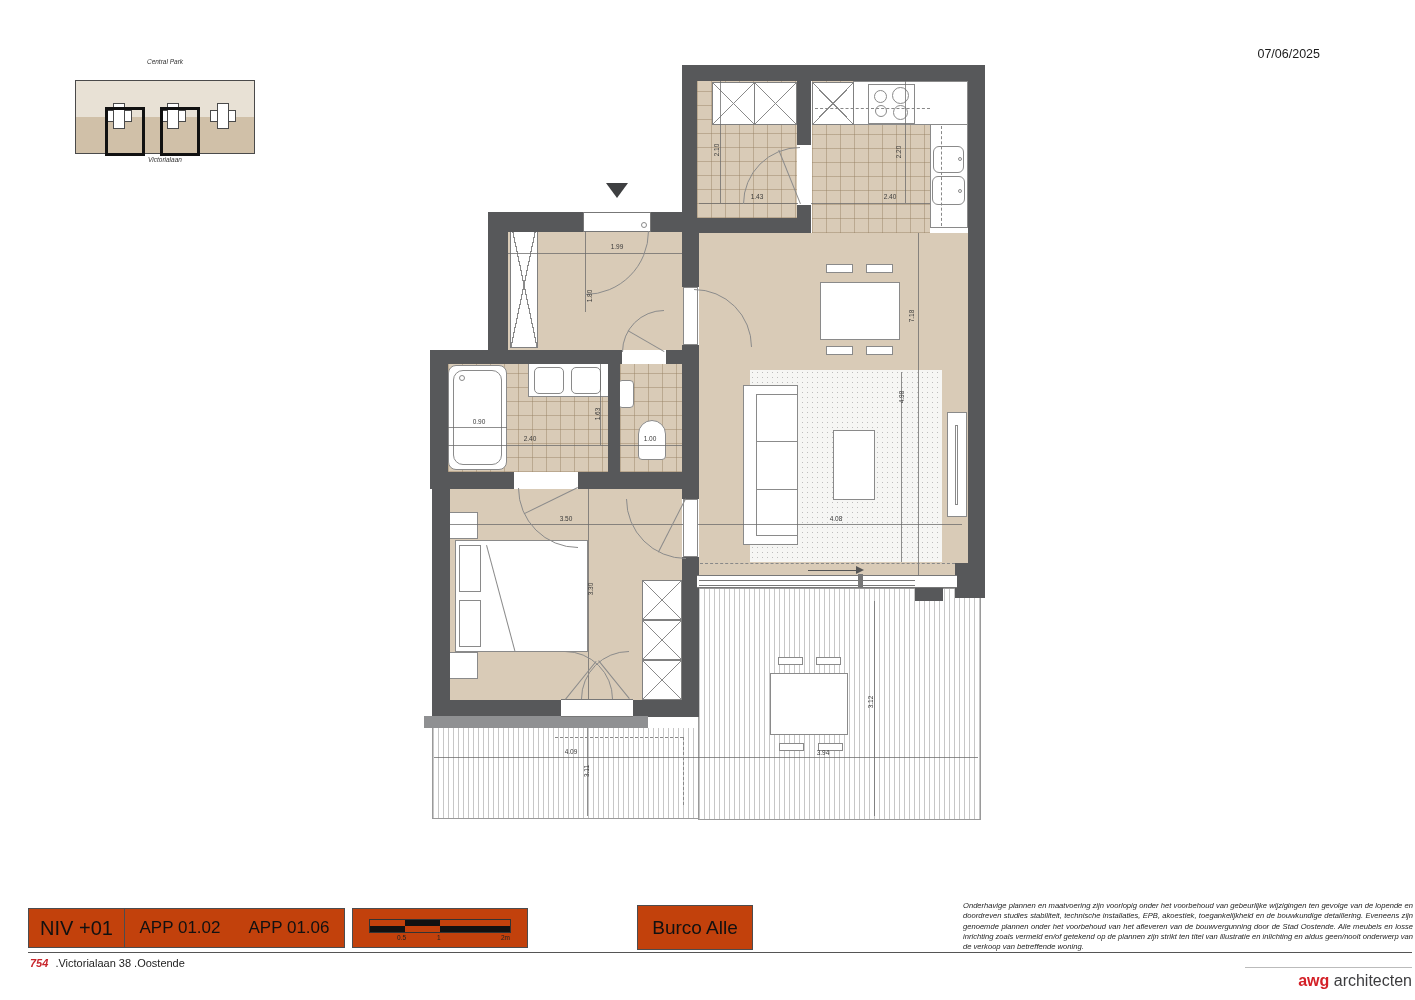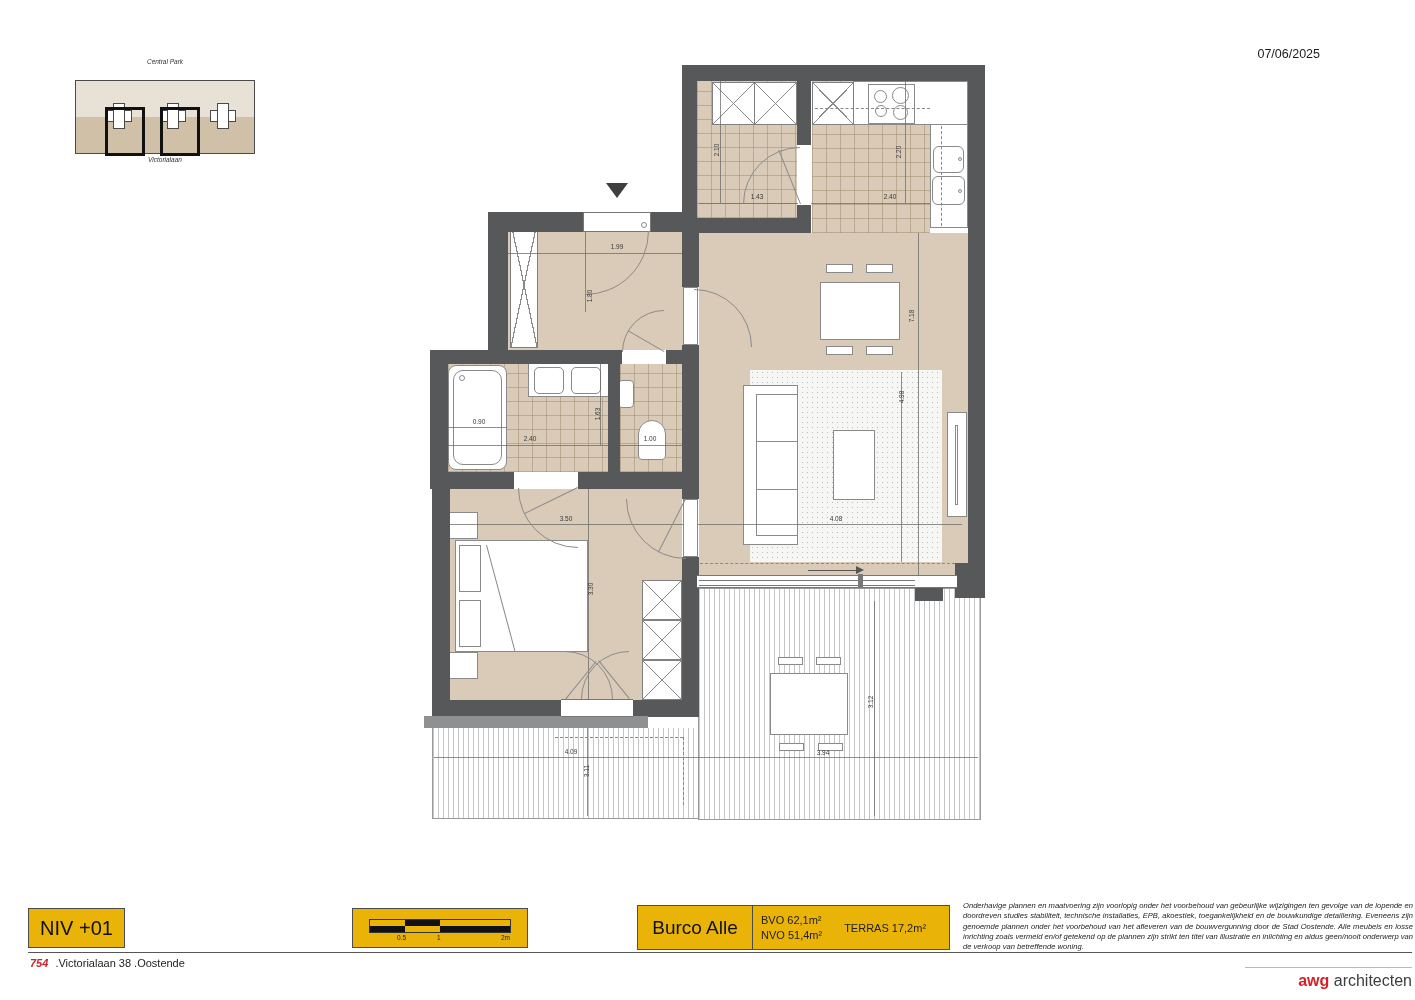--- a/index.html
+++ b/index.html
@@ -27,21 +27,21 @@
   .dash-h{position:absolute;height:0;border-top:1px dashed #888;}
   .dash-v{position:absolute;width:0;border-left:1px dashed #888;}
   .arc{position:absolute;border:1px solid #8b8b8b;border-radius:50%;box-sizing:border-box;}
   .leaf{position:absolute;height:0;border-top:1px solid #8b8b8b;transform-origin:0 0;}
   .doorgap{position:absolute;background:#fff;box-sizing:border-box;}
   .dim{position:absolute;font-size:6.5px;color:#3a3a3a;transform:translate(-50%,-50%);white-space:nowrap;}
   .dim.v{transform:translate(-50%,-50%) rotate(-90deg);}
   .circle{position:absolute;border:1px solid #8a8a8a;border-radius:50%;box-sizing:border-box;background:#fff;}
   
   .tbox{position:absolute;border:1px solid #4c4c4e;box-sizing:border-box;display:flex;
-        align-items:center;justify-content:center;background:#eab308;}
+        align-items:center;justify-content:center;background:#c2410c;}
   .small-it{font-style:italic;font-size:6.5px;color:#333;}
   .plus-h{position:absolute;background:#fff;border:1px solid #4a4a4a;box-sizing:border-box;}
 </style>
 </head>
 <body>
 
 <div class="sheet">
 
   <div class="abs" style="left:1195px;top:47px;width:125px;text-align:right;font-size:12.5px;color:#1c1c1c;">07/06/2025</div>
 
@@ -229,38 +229,35 @@
   <span class="dim v" style="left:590px;top:589px;">3.30</span>
   <span class="dim v" style="left:911px;top:316px;">7.18</span>
   <span class="dim v" style="left:901px;top:397px;">4.98</span>
   <span class="dim" style="left:836px;top:518px;">4.08</span>
   <span class="dim" style="left:571px;top:751px;">4.09</span>
   <span class="dim v" style="left:586px;top:771px;">3.11</span>
   <span class="dim" style="left:823px;top:752px;">3.94</span>
   <span class="dim v" style="left:870px;top:702px;">3.12</span>
 
   <div class="tbox" style="left:28px;top:908px;width:97px;height:40px;font-size:20px;color:#111;">NIV +01</div>
+  <div class="tbox" style="left:124px;top:908px;width:221px;height:40px;font-size:17px;color:#111;gap:28px;">
+    <span>APP 01.02</span>
+    <span>APP 01.06</span>
+  </div>
   <div class="tbox" style="left:352px;top:908px;width:176px;height:40px;">
     <div class="abs" style="left:16px;top:10px;width:140px;height:12px;border:1px solid #333;">
       <div class="abs" style="left:35px;top:0;width:35px;height:6px;background:#111;"></div>
       <div class="abs" style="left:0;top:6px;width:35px;height:6px;background:#111;"></div>
       <div class="abs" style="left:70px;top:6px;width:70px;height:6px;background:#111;"></div>
     </div>
     <span class="abs" style="left:44px;top:25px;font-size:6.5px;">0.5</span>
     <span class="abs" style="left:84px;top:25px;font-size:6.5px;">1</span>
     <span class="abs" style="left:148px;top:25px;font-size:6.5px;">2m</span>
   </div>
   <div class="tbox" style="left:637px;top:905px;width:116px;height:45px;font-size:19px;color:#111;">Burco Alle</div>
-  <div class="tbox" style="left:752px;top:905px;width:198px;height:45px;justify-content:flex-start;">
-    <div style="margin-left:8px;font-size:11px;line-height:1.3;">
-      <div>BVO 62,1m²</div>
-      <div>NVO 51,4m²</div>
-    </div>
-    <div style="margin-left:22px;font-size:11px;">TERRAS 17,2m²</div>
-  </div>
   <div class="abs" style="left:963px;top:901px;width:450px;font-size:7.6px;font-style:italic;line-height:1.35;color:#1d1d1d;text-align:justify;">Onderhavige plannen en maatvoering zijn voorlopig onder het voorbehoud van gebeurlijke wijzigingen ten gevolge van de lopende en doordreven studies stabiliteit, technische installaties, EPB, akoestiek, toegankelijkheid en de bouwkundige detaillering. Eveneens zijn genoemde plannen onder het voorbehoud van het afleveren van de bouwvergunning door de Stad Oostende. Alle meubels en losse inrichting zoals vermeld en/of getekend op de plannen zijn strikt ten titel van illustratie en inlichting en aldus geen/nooit onderwerp van de verkoop van betreffende woning.</div>
 
   <div class="abs" style="left:28px;top:952px;width:1384px;height:0;border-top:1px solid #555;"></div>
   <div class="abs" style="left:30px;top:957px;font-size:11px;">
     <span style="color:#c8252c;font-weight:bold;font-style:italic;">754</span>
     <span style="color:#222;margin-left:4px;">.Victorialaan 38 .Oostende</span>
   </div>
   <div class="abs" style="left:1245px;top:967px;width:167px;height:0;border-top:1px solid #bbb;"></div>
   <div class="abs" style="left:1252px;top:972px;width:160px;text-align:right;font-size:16px;">
     <span style="color:#d42027;font-weight:bold;">awg</span>

